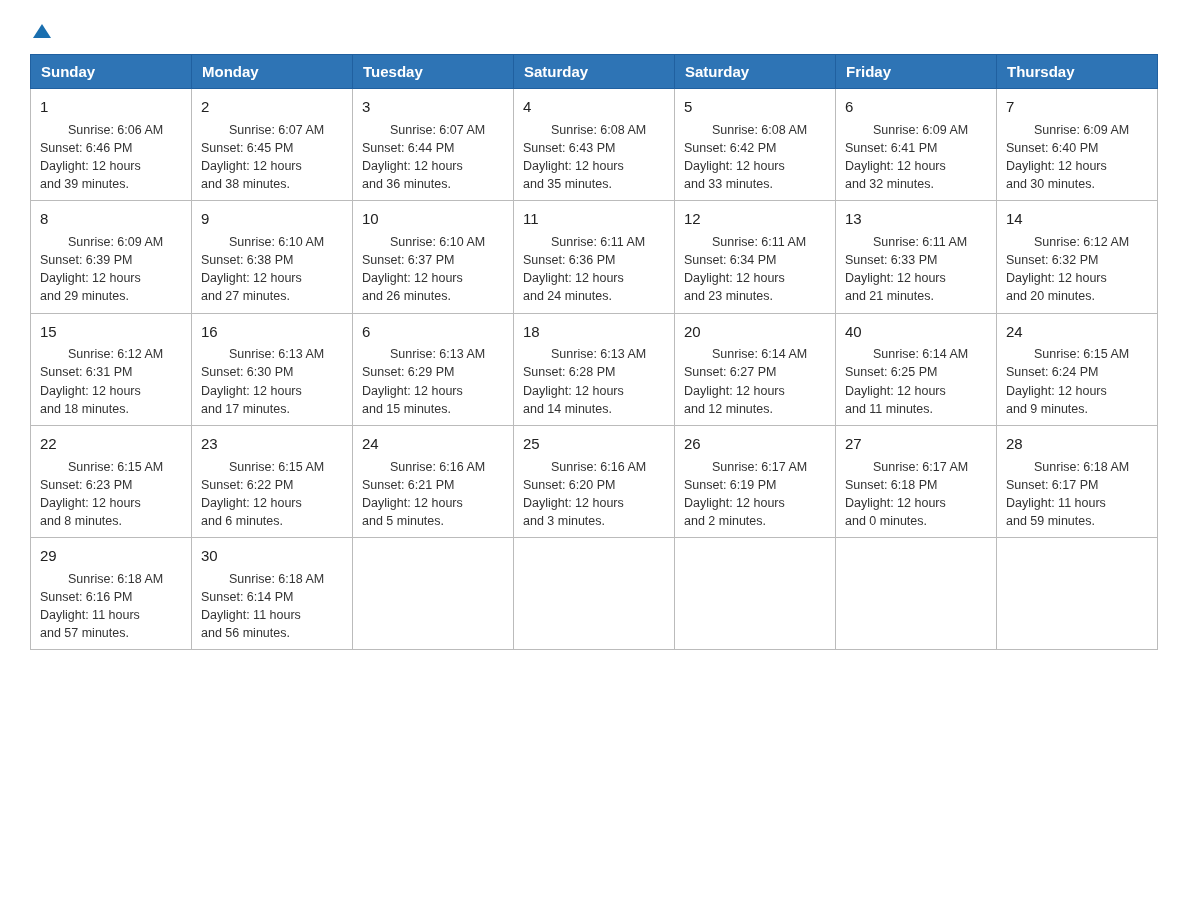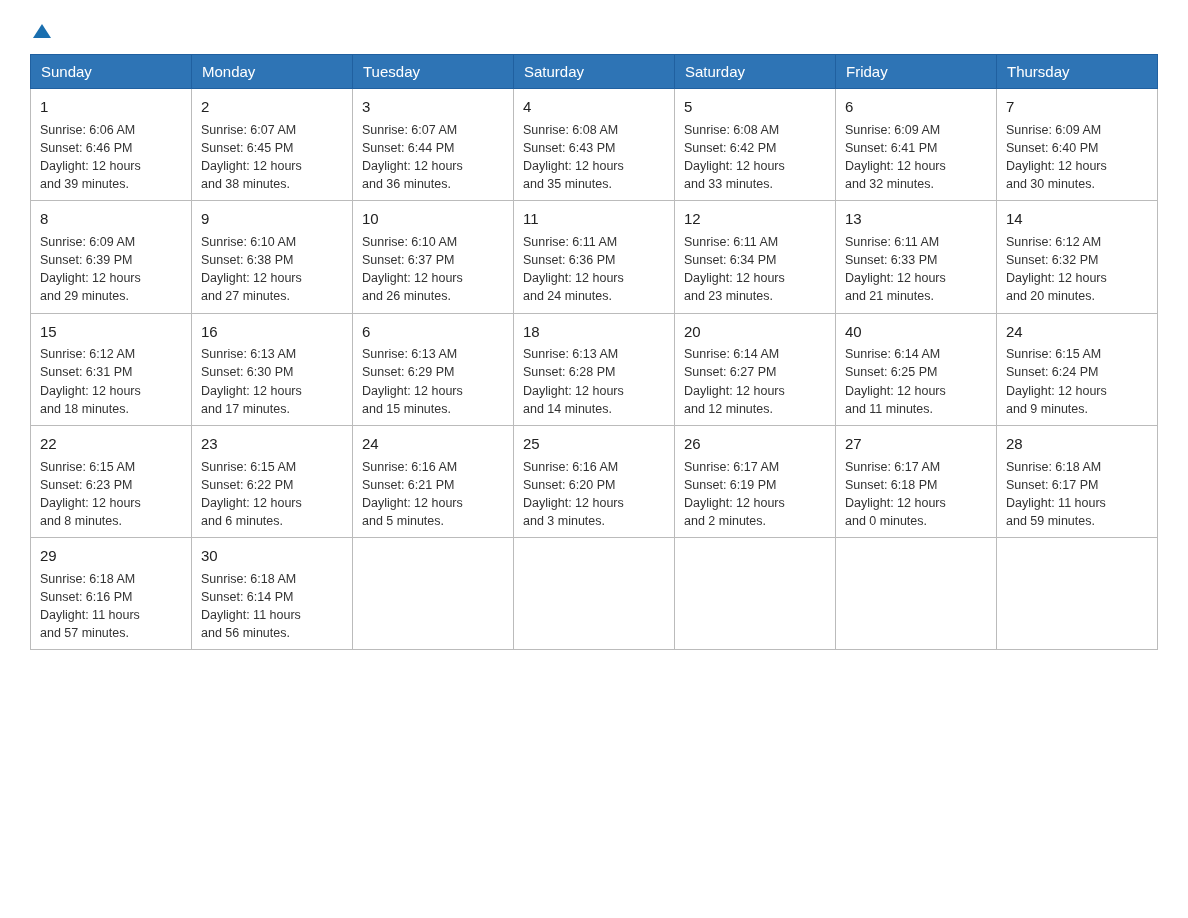--- a/index.html
+++ b/index.html
@@ -52,21 +52,21 @@
     }
     .calendar-table {
       width: 100%;
       border-collapse: collapse;
       table-layout: fixed;
     }
     .calendar-table thead tr th {
       background-color: #2e74b5;
       color: #fff;
       font-size: 15px;
-      font-weight: normal;
+      font-weight: bold;
       padding: 8px 10px;
       border: 1px solid #2060a0;
       text-align: left;
     }
     .calendar-table tbody tr td {
       vertical-align: top;
       border: 1px solid #bbb;
       padding: 7px 9px;
       font-size: 12.5px;
       line-height: 1.45;
@@ -75,20 +75,21 @@
     }
     .day-num {
       font-size: 15px;
       font-weight: normal;
       display: block;
       margin-bottom: 3px;
     }
     .day-info {
       font-size: 12.5px;
       color: #333;
+      margin-left: 28px;
     }
     .calendar-table tbody tr td.empty {
       background: #fff;
     }
     .row-border-top td {
       border-top: 2px solid #2e74b5;
     }
   </style>
 </head>
 <body>

